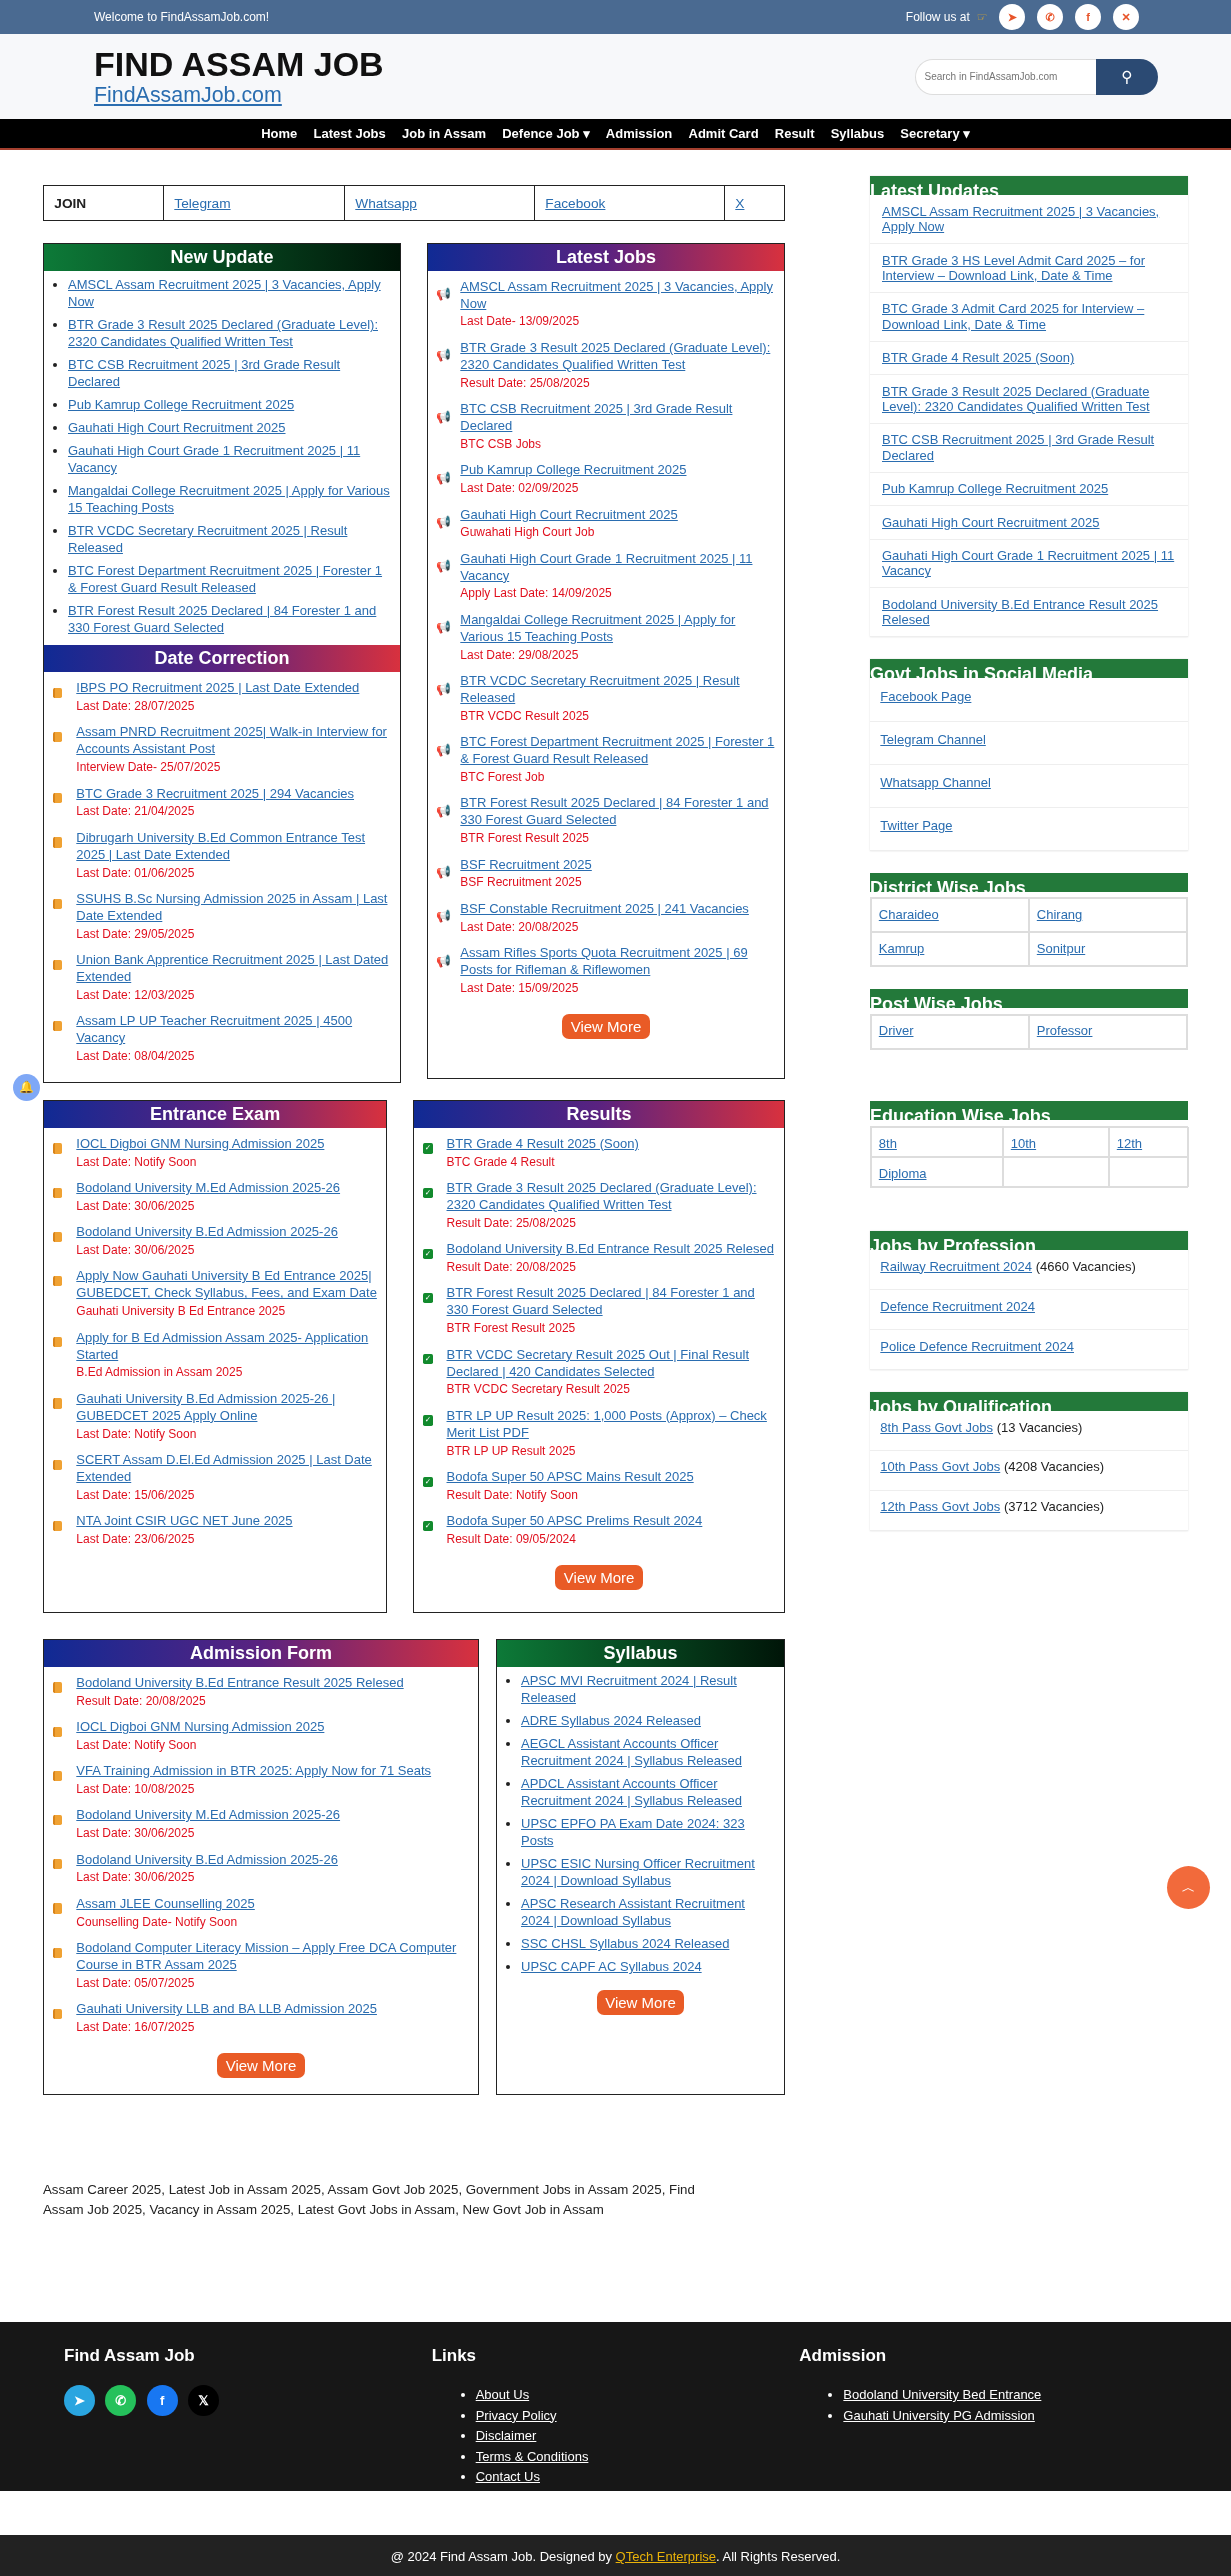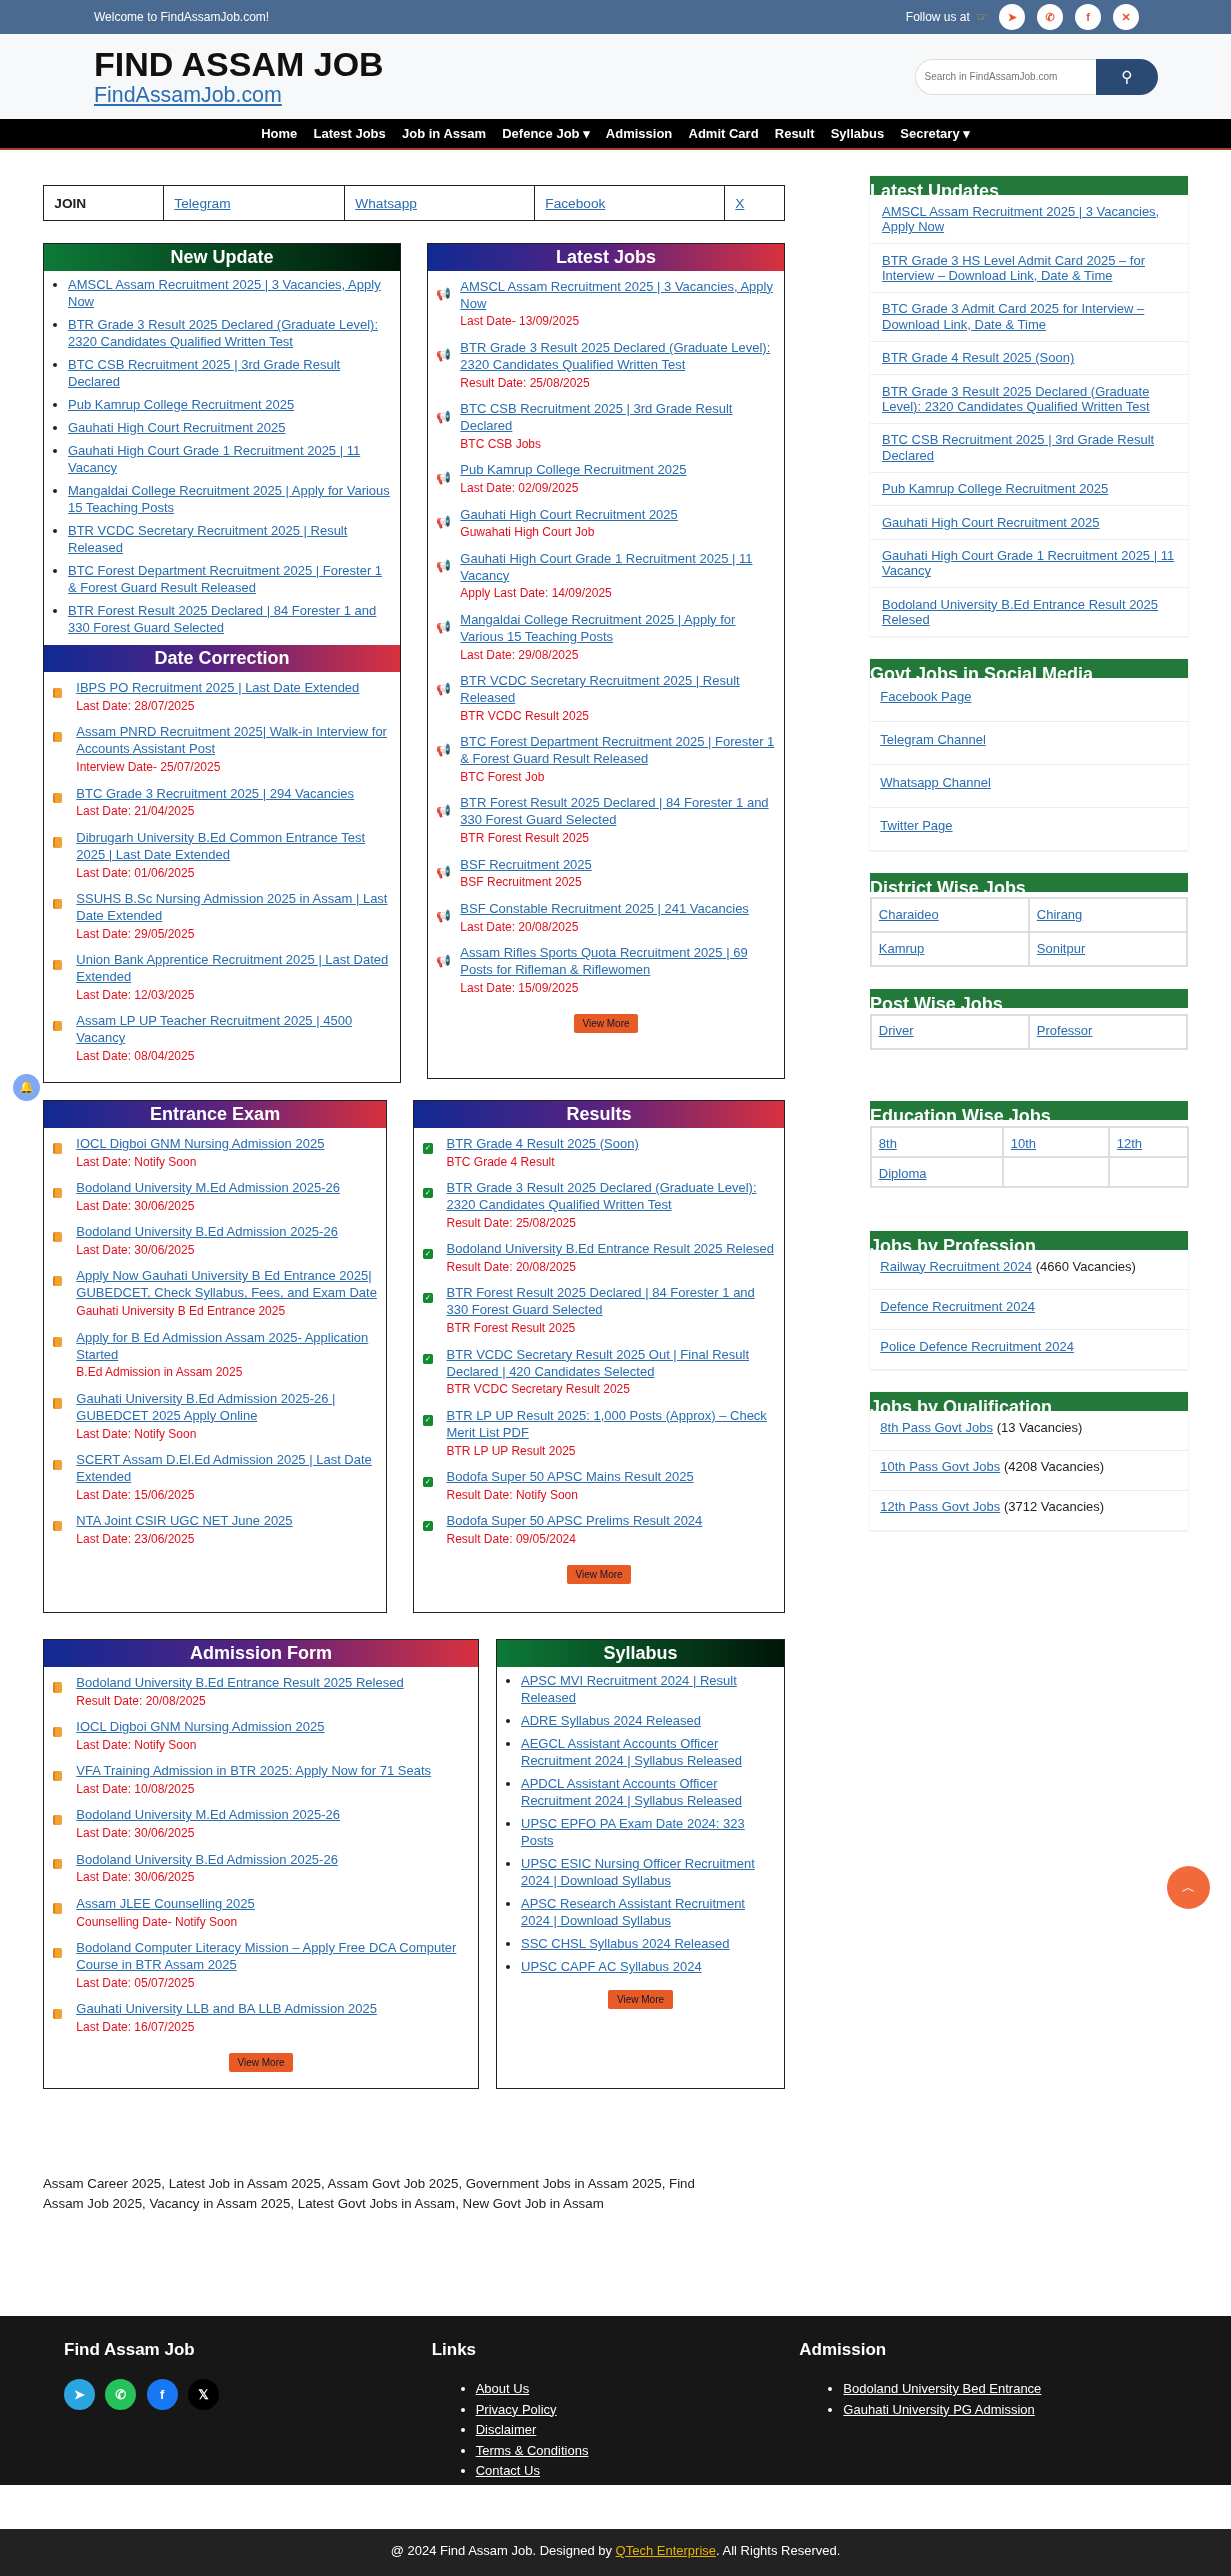--- a/index.html
+++ b/index.html
@@ -31,21 +31,21 @@
 ul.bul li{margin-bottom:6px}
 ul.ico{list-style:none;padding:6.8px 8.5px 3.4px 8.5px;font-size:13px;line-height:17px}
 ul.ico li{display:flex;align-items:flex-start;margin-bottom:8.5px}
 ul.ico .ic{width:17px;flex:none;display:flex;align-items:center;height:100%;padding-top:8.5px;font-size:11px}
 ul.ico .tx{flex:1;padding-left:6.8px}
 .sub{color:#e0101e;font-size:12px;display:block;margin-top:1.7px}
 .book{display:inline-block;width:9.4px;height:10.3px;background:#f0a233;border-radius:1.7px;border-left:2.6px solid #d9841a}
 .chk{display:inline-block;width:10.3px;height:10.3px;background:#128a2d;border-radius:1.7px;color:#fff;font-size:7.7px;text-align:center;line-height:10.3px}
 .mega{font-size:12px;color:#111}
 .vm{text-align:center;padding:5.1px 0 15.4px}
-.vm span{display:inline-block;background:#e95b26;color:#0f172a;font-size:10px;padding:4.3px 8.5px;border-radius:2px}
+.vm span{display:inline-block;background:#e95b26;color:#ffffff;font-size:15px;padding:4.3px 8.5px;border-radius:7px}
 .sbox{margin-bottom:22px;background:#fff;box-shadow:0 0 1.7px #ddd}
 .shd{background:#23793a;color:#fff;font-weight:bold;font-size:18px;text-align:left;height:19px;line-height:31px}
 .slist div{padding:8.5px 12px;border-bottom:0.9px solid #eee;font-size:13px;line-height:15.4px}
 .soc div{padding:10.3px 10.3px 17px;border-bottom:0.9px solid #eee;font-size:13px}
 .grid2{display:grid;grid-template-columns:1fr 1fr;border:0.9px solid #ddd;margin-top:5.1px}
 .grid2 div{padding:7.7px 6.8px;border:0.9px solid #ddd;font-size:13px;height:34px}
 .grid3{display:grid;grid-template-columns:132px 106px 80px;border:0.9px solid #ddd;margin-top:6.8px}
 .grid3 div{padding:7.7px 6.8px;border:0.9px solid #ddd;font-size:13px;height:30px}
 .plist div{padding:8.5px 10.3px 15.4px;border-bottom:0.9px solid #eee;font-size:13px}
 .tags{padding:43px 43px 0;font-size:13.3px;line-height:19.7px;color:#222;width:769px;margin-top:26px}

